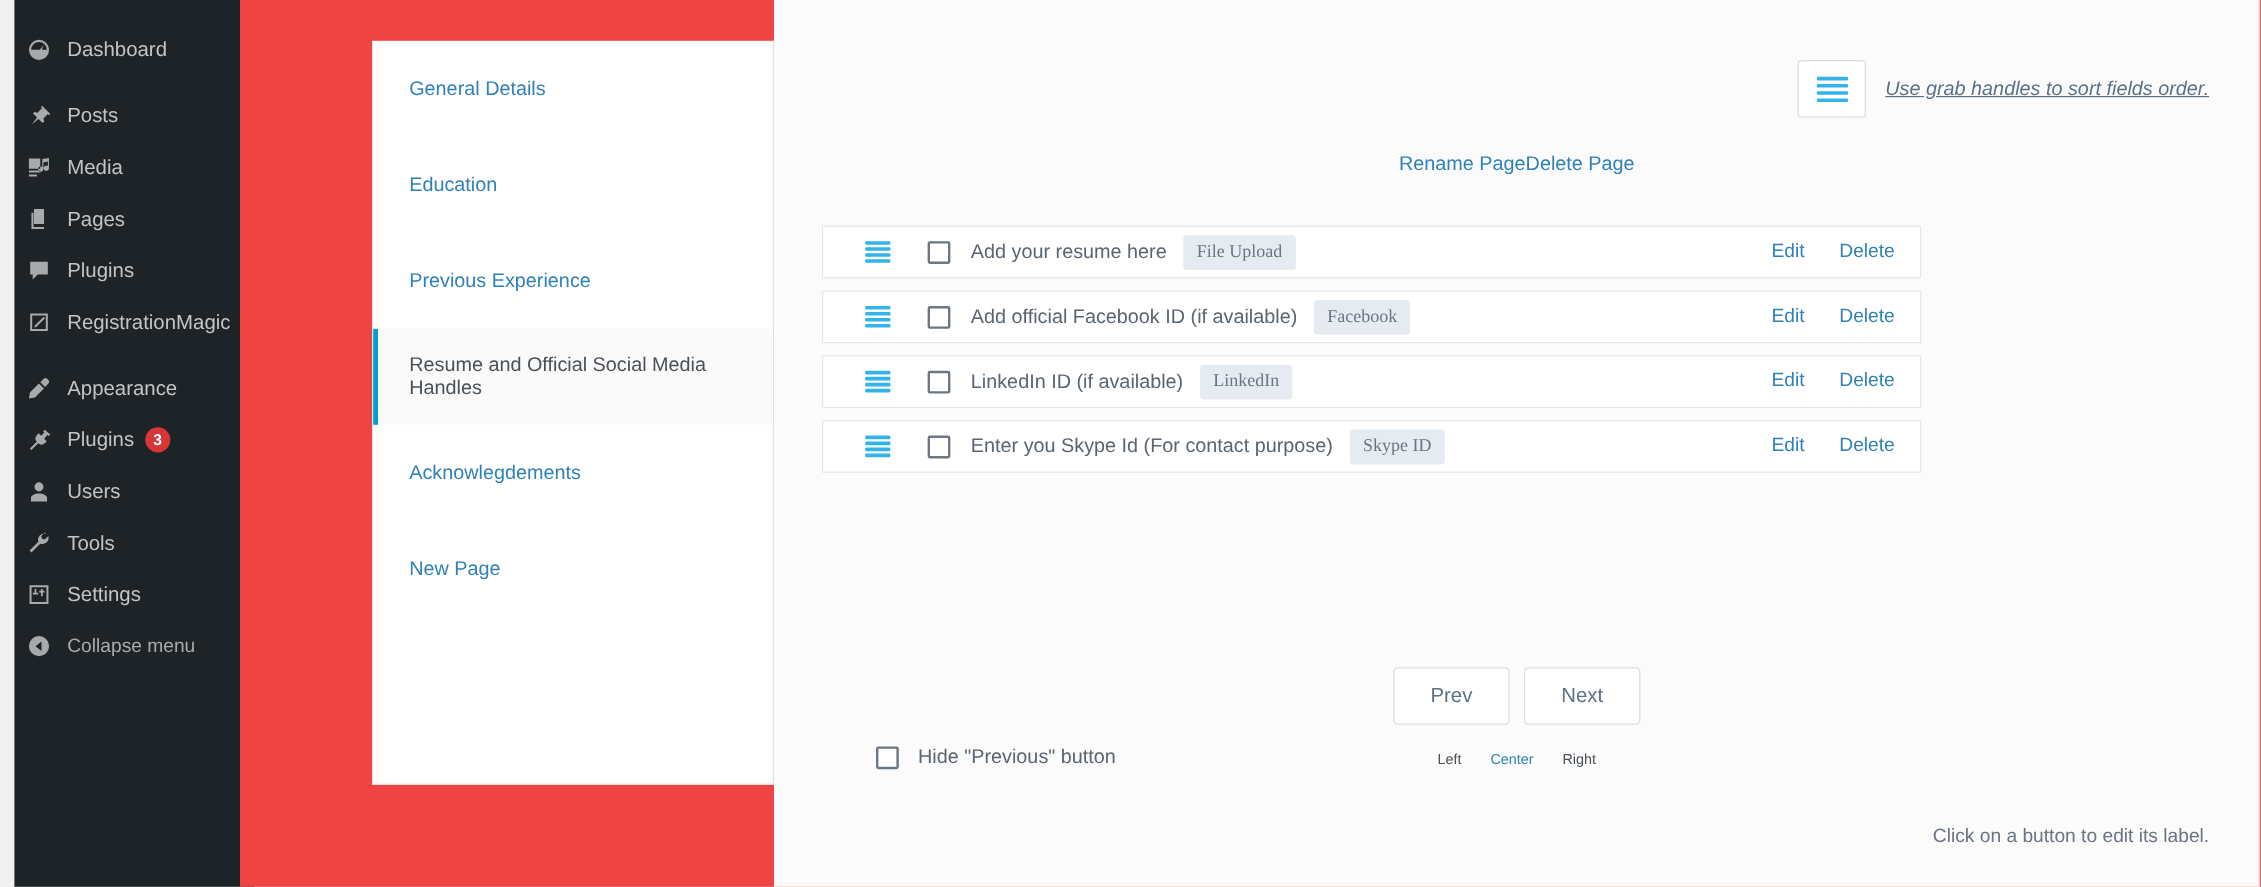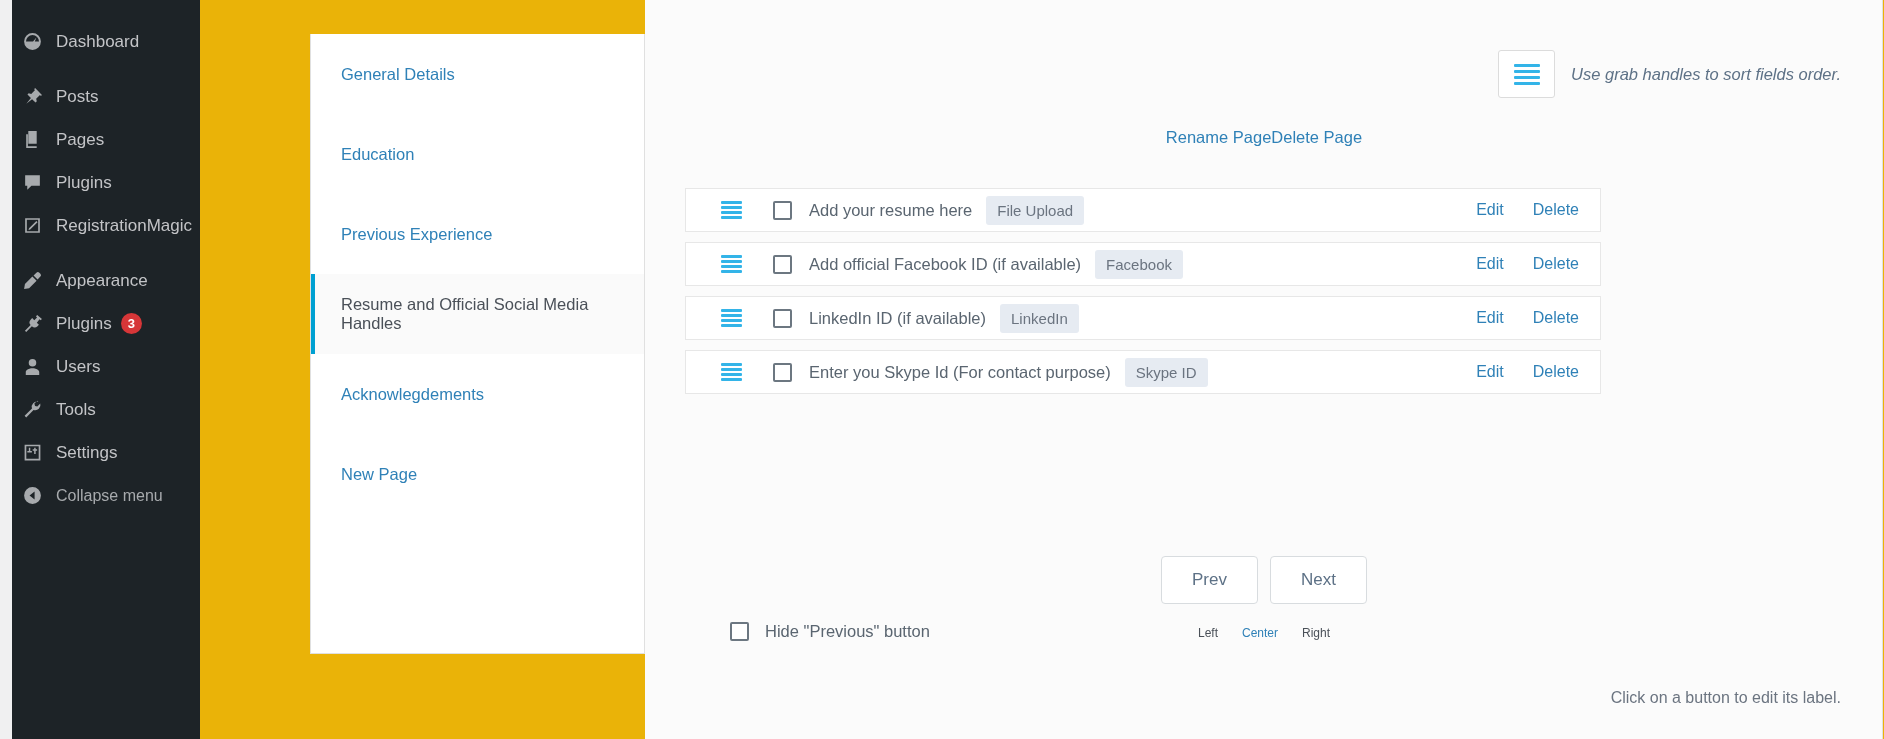--- a/index.html
+++ b/index.html
@@ -53,21 +53,21 @@
   }
   .collapse-item { color: #a7aaad; font-size: 16px; }
   .collapse-item .mi-label { color: #a7aaad; }
 
   
   #main-area {
     position: absolute;
     top: 0; left: 200px;
     width: 1684px;
     height: 739px;
-    background: #eab308;
+    background: #ef4444;
   }
 
   
   #page-list-panel {
     position: absolute;
     left: 110px;
     top: 34px;
     width: 335px;
     background: #ffffff;
     border: 1px solid #e0e0e0;
@@ -135,20 +135,21 @@
     border-radius: 1px;
   }
   .grab-icon.small { width: 21px; gap: 2.5px; }
   .grab-icon.small i { height: 2.5px; }
   #sort-legend .legend-text {
     margin-left: 16px;
     font-style: italic;
     font-size: 16.5px;
     color: #5d7186;
     white-space: nowrap;
+    text-decoration: underline;
   }
 
   
   #page-actions {
     position: absolute;
     top: 128px;
     left: 0;
     width: 1238px;
     display: flex;
     justify-content: center;
@@ -194,20 +195,21 @@
     white-space: nowrap;
   }
   .fr-type {
     margin-left: 14px;
     background: #e6ebf2;
     color: #6b7480;
     font-size: 15px;
     padding: 6px 11px;
     border-radius: 3px;
     white-space: nowrap;
+    font-family: Liberation Serif, serif;
   }
   .fr-actions {
     margin-left: auto;
     display: flex;
     gap: 29px;
     padding-right: 21px;
   }
   .fr-actions a {
     color: #2f81b7;
     font-size: 16px;
@@ -296,20 +298,28 @@
 
   <div class="menu-item">
     <span class="menu-icon">
       <svg viewBox="0 0 20 20">
           <path d="M12.5 2l-1 1 .9.9-3.6 3.6-2.4-.6-1.2 1.2 3.3 3.3-4.4 5.5 5.5-4.4 3.3 3.3 1.2-1.2-.6-2.4 3.6-3.6.9.9 1-1z"></path>
         </svg>
     </span>
     <span class="mi-label">Posts</span>
   </div>
 
+  <div class="menu-item">
+    <span class="menu-icon">
+      <svg viewBox="0 0 20 20">
+          <path d="M2 3h9v8H2V3zm2.2 6.1l2-2.3 1.3 1.5 1.6-2.1 1.6 2.9H4.2zM12.6 3.4v6.2a2.1 2.1 0 10.9 1.7V6.1l3.5-.8v3.6a2.1 2.1 0 10.9 1.7V2.6l-5.3 0.8zM2 12.5h9v1.6H2v-1.6zm0 3.2h6.4v1.6H2v-1.6z"></path>
+        </svg>
+    </span>
+    <span class="mi-label">Media</span>
+  </div>
 
   <div class="menu-item">
     <span class="menu-icon">
       <svg viewBox="0 0 20 20">
           <path d="M6 2h8v12H6V2zm-2 3v13h10v-1.6H5.6V5H4z"></path>
         </svg>
     </span>
     <span class="mi-label">Pages</span>
   </div>
 

